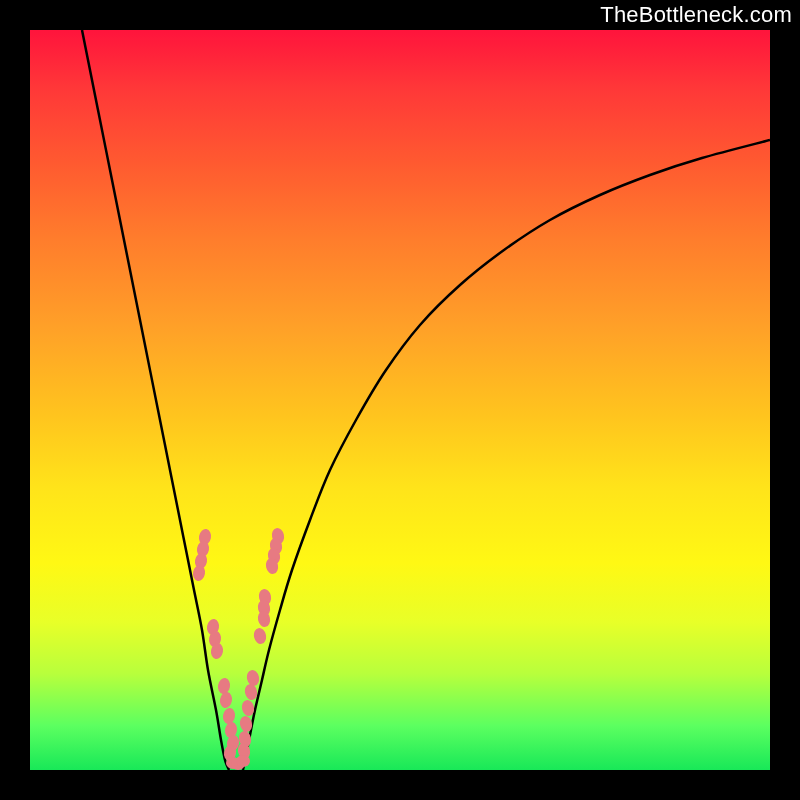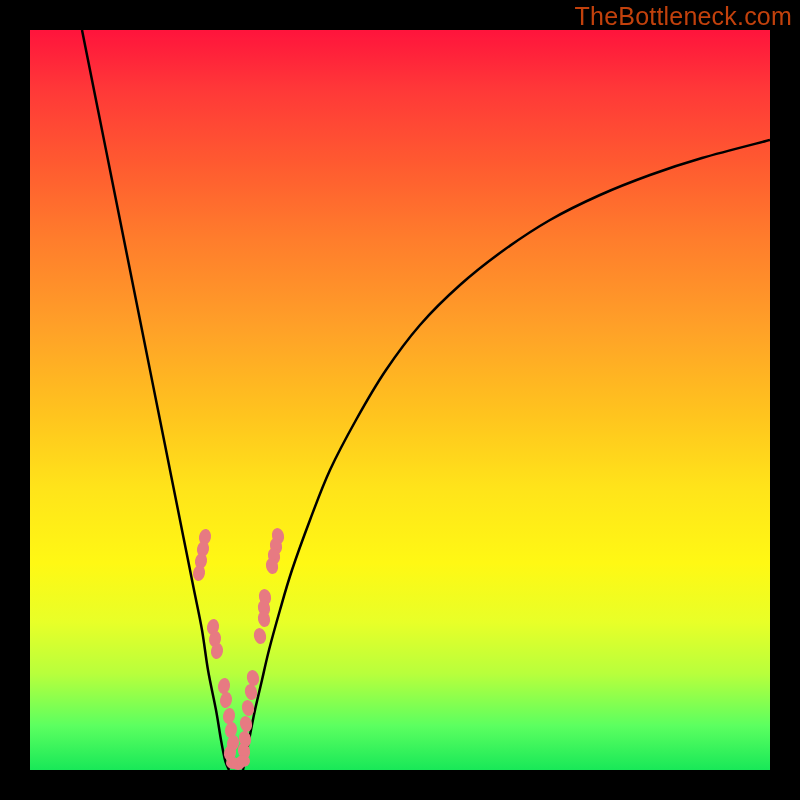--- a/index.html
+++ b/index.html
@@ -11,21 +11,21 @@
       #ff5a30 18%,
       #ff7c2c 28%,
       #ffa028 40%,
       #ffc41e 52%,
       #ffe41a 62%,
       #fff814 72%,
       #e8ff28 80%,
       #b8ff3c 87%,
       #5cff60 94%,
       #18e858 100%)}
-  .watermark{position:absolute;right:8px;top:2px;font-size:25px;font-weight:500;color:#c2410c;letter-spacing:.2px}
+  .watermark{position:absolute;right:8px;top:2px;font-size:22px;font-weight:500;color:#ffffff;letter-spacing:.2px}
   svg{position:absolute;left:0;top:0}
   .bead{fill:#e77a82}
 </style>
 </head>
 <body>
 
 <div class="plot">
   <svg width="740" height="740" viewBox="0 0 740 740">
     <path id="left-path" fill="none" stroke="#000" stroke-width="2.5" d="M 52 0 C 53.0 5.0, 55.3 16.7, 58 30 C 60.7 43.3, 64.3 61.7, 68 80 C 71.7 98.3, 76.0 120.0, 80 140 C 84.0 160.0, 88.0 180.0, 92 200 C 96.0 220.0, 100.0 240.0, 104 260 C 108.0 280.0, 112.0 300.0, 116 320 C 120.0 340.0, 124.3 361.7, 128 380 C 131.7 398.3, 134.7 413.3, 138 430 C 141.3 446.7, 145.0 465.0, 148 480 C 151.0 495.0, 153.3 506.7, 156 520 C 158.7 533.3, 161.3 546.7, 164 560 C 166.7 573.3, 169.7 586.7, 172 600 C 174.3 613.3, 175.7 626.7, 178 640 C 180.3 653.3, 183.8 668.3, 186 680 C 188.2 691.7, 189.5 701.7, 191 710 C 192.5 718.3, 193.7 725.0, 195 730 C 196.3 735.0, 198.3 738.3, 199 740"></path>
     <path id="right-path" fill="none" stroke="#000" stroke-width="2.5" d="M 213 740 C 213.3 738.3, 214.0 735.0, 215 730 C 216.0 725.0, 217.3 718.3, 219 710 C 220.7 701.7, 222.8 690.0, 225 680 C 227.2 670.0, 229.7 660.0, 232 650 C 234.3 640.0, 236.0 631.7, 239 620 C 242.0 608.3, 246.2 593.3, 250 580 C 253.8 566.7, 257.0 555.0, 262 540 C 267.0 525.0, 273.7 506.7, 280 490 C 286.3 473.3, 292.3 456.7, 300 440 C 307.7 423.3, 316.7 406.7, 326 390 C 335.3 373.3, 345.3 355.8, 356 340 C 366.7 324.2, 377.7 309.2, 390 295 C 402.3 280.8, 416.0 267.5, 430 255 C 444.0 242.5, 459.0 230.8, 474 220 C 489.0 209.2, 504.0 199.2, 520 190 C 536.0 180.8, 553.3 172.5, 570 165 C 586.7 157.5, 603.0 151.2, 620 145 C 637.0 138.8, 652.0 133.8, 672 128 C 692.0 122.2, 728.7 113.0, 740 110"></path>

